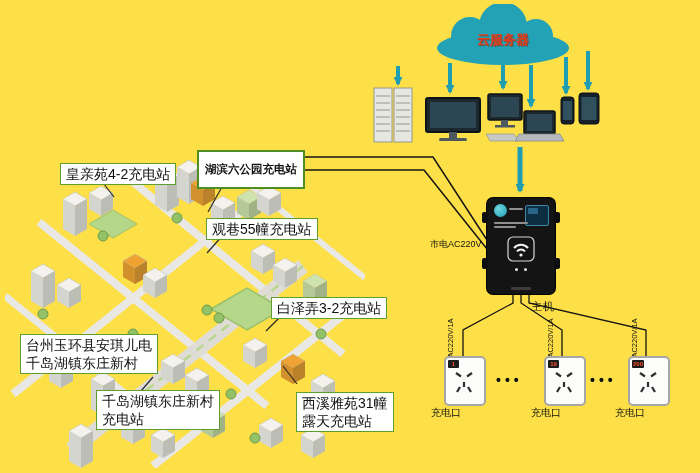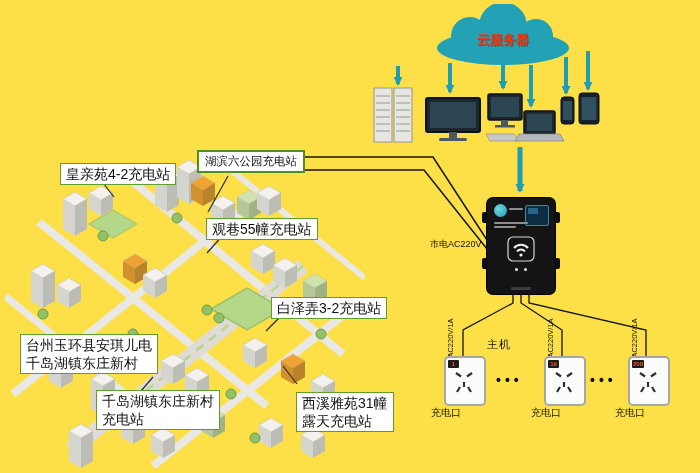--- a/index.html
+++ b/index.html
@@ -3,21 +3,21 @@
 <meta charset="utf-8">
 <style>
   html,body{margin:0;padding:0;background:#fff;}
   .canvas{position:relative;width:700px;height:473px;background:#fde047;overflow:hidden;
           font-family:"Liberation Sans","DejaVu Sans",sans-serif;color:#111;}
   svg.layer{position:absolute;}
 
   
   .station{position:absolute;background:#fff;border:1.4px solid #5f9e2c;padding:1px 5px;
            font-size:14px;line-height:1.3;color:#111;white-space:nowrap;z-index:6;}
-  .station.hl{font-size:11.5px;font-weight:normal;border:2px solid #4f8f22;padding:2px 6px;}
+  .station.hl{font-size:11.5px;font-weight:bold;border:2px solid #4f8f22;padding:10px 6px;}
 
   
   .cloud{position:absolute;left:428px;top:4px;width:150px;height:62px;z-index:3;}
   .cloud-label{position:absolute;left:0;right:0;top:27px;text-align:center;font-size:13px;
                font-weight:bold;color:#e83a17;text-shadow:1px 1px 0 rgba(125,25,8,.55);}
 
   .devices{position:absolute;left:368px;top:84px;z-index:3;}
 
   
   .controller{position:absolute;left:487px;top:198px;width:68px;height:96px;background:#141414;
@@ -26,22 +26,22 @@
   .logo{position:absolute;left:7px;top:6px;width:13px;height:13px;border-radius:50%;
         background:radial-gradient(circle at 35% 35%,#6fd6de,#1b9db4);}
   .ctrl-screen{position:absolute;right:6px;top:7px;width:22px;height:19px;background:#0c2e40;
                border:1px solid #3c87a8;border-radius:2px;}
   .ctrl-screen::after{content:"";position:absolute;left:2px;top:2px;width:10px;height:6px;
                background:#2e6f94;opacity:.85;}
   .tbar{position:absolute;background:#8f8f8f;height:2px;border-radius:1px;}
   .wifi{position:absolute;left:20px;top:38px;}
   .led{position:absolute;width:3px;height:3px;border-radius:50%;background:#e8e8e8;top:70px;}
   .bslot{position:absolute;left:24px;bottom:4px;width:20px;height:3px;background:#3c3c3c;border-radius:1px;}
-  .controller-label{position:absolute;left:487px;top:299px;width:68px;text-align:left;
-                    font-size:11px;color:#111;letter-spacing:1px;z-index:5;margin-top:38px;}
+  .controller-label{position:absolute;left:487px;top:299px;width:68px;text-align:right;
+                    font-size:11px;color:#111;letter-spacing:1px;z-index:5;}
   .mains{position:absolute;left:430px;top:224px;font-size:9px;color:#111;z-index:6;margin-top:14px;}
 
   
   .vlabel{position:absolute;width:64px;height:10px;line-height:10px;font-size:7.5px;color:#111;
           text-align:center;transform:rotate(-90deg);z-index:4;}
   .socket{position:absolute;width:38px;height:46px;background:#fcfcfb;border:2px solid #a6a6a4;
           border-radius:5px;z-index:5;}
   .socket .face{position:absolute;left:3px;top:9px;}
   .disp{position:absolute;left:2px;top:2px;min-width:9px;height:8px;padding:0 1px;background:#1c1c1c;
         color:#ff4f2a;font-size:6px;line-height:8px;text-align:center;font-weight:bold;border-radius:1px;}

